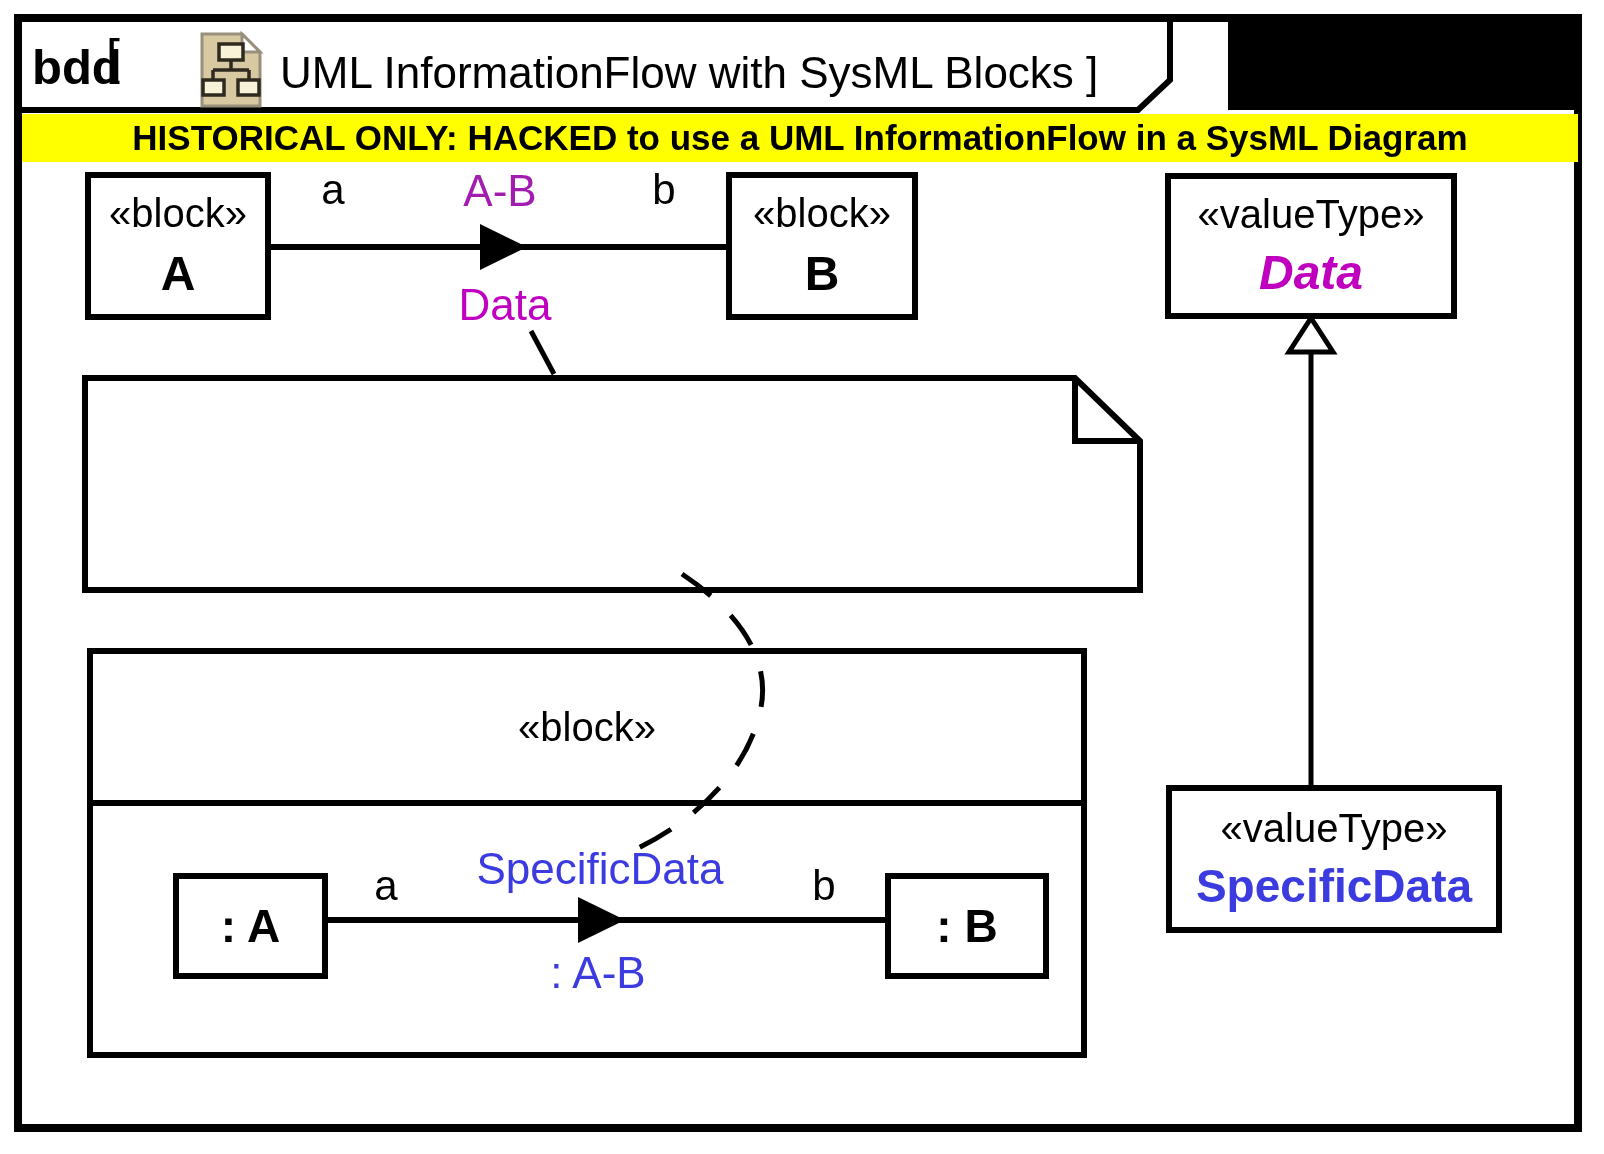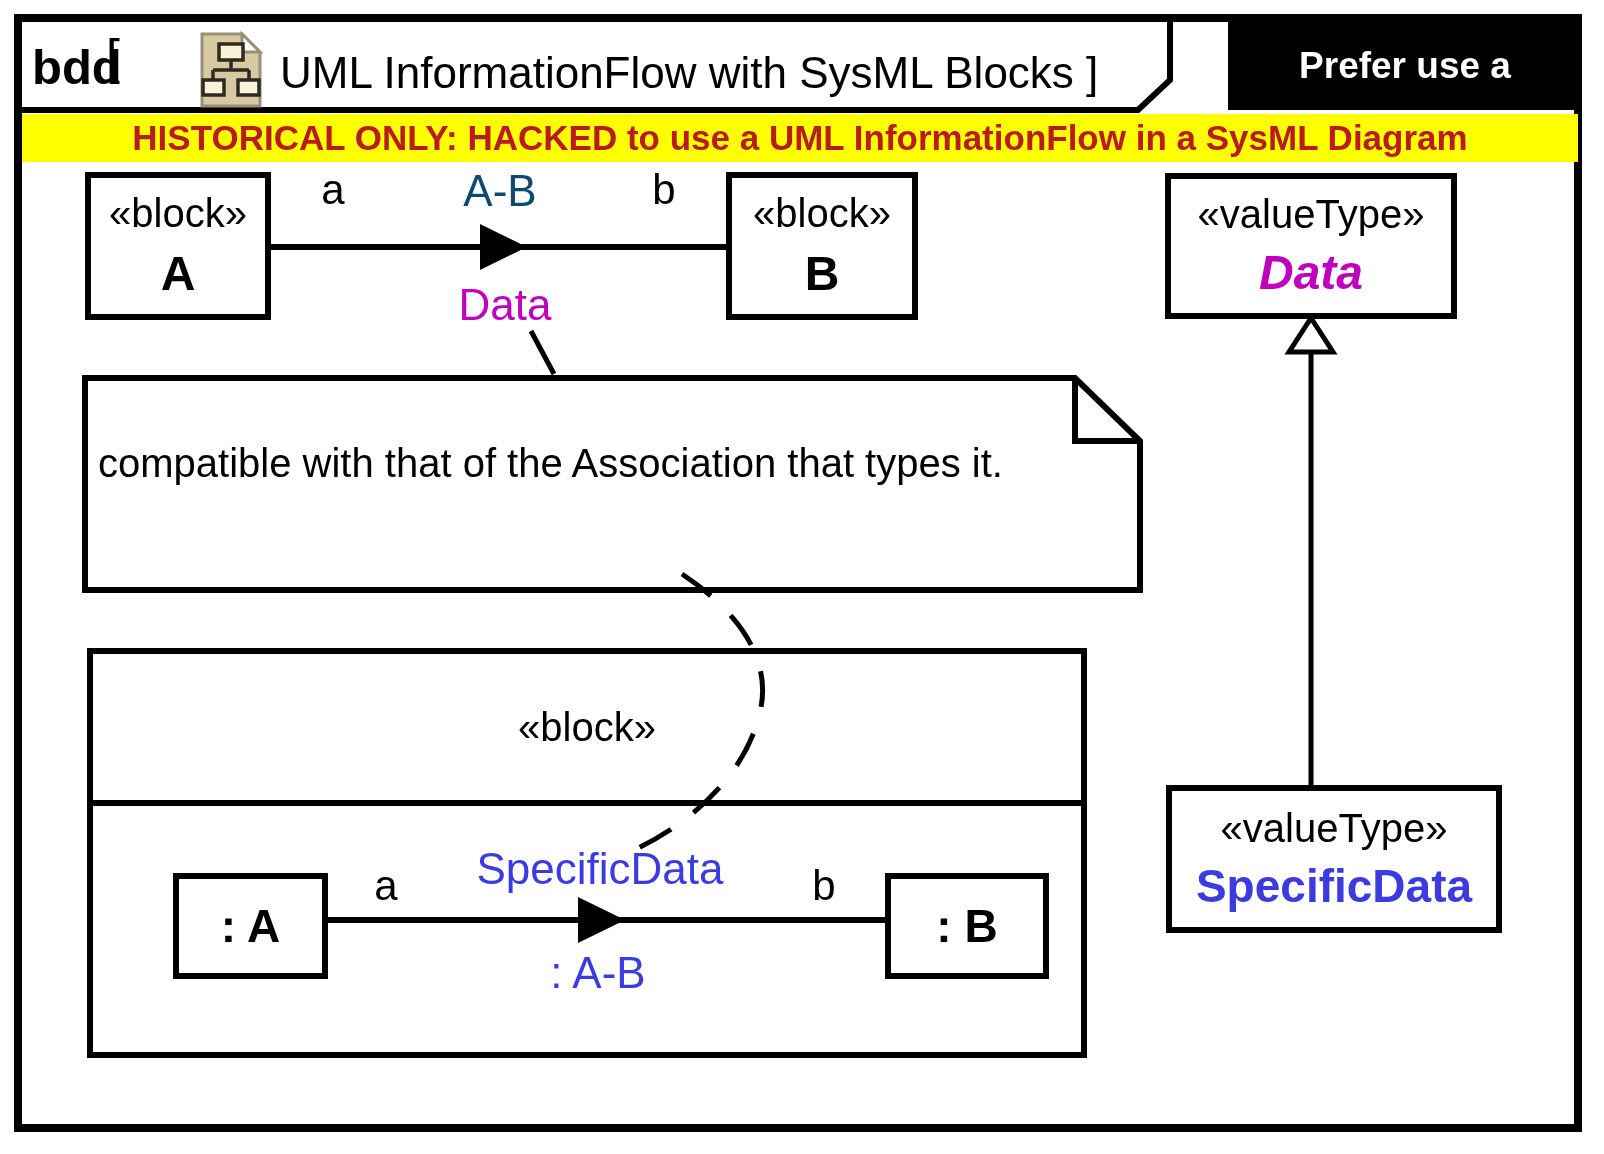--- a/index.html
+++ b/index.html
@@ -26,21 +26,21 @@
 
   .prefer-box {
     left:1228px; top:22px; width:354px; height:88px; background:#000; color:#fff;
     display:flex; flex-direction:column; align-items:center; justify-content:center;
     font-size:37px; font-weight:bold; line-height:42px; text-align:center; z-index:8;
   }
 
   .banner {
     left:22px; top:114px; width:1556px; height:48px; background:#FFFF00;
     display:flex; align-items:center; justify-content:center;
-    font-size:35px; font-weight:bold; color:#b91c1c; z-index:8; white-space:nowrap;
+    font-size:35px; font-weight:bold; color:#000000; z-index:8; white-space:nowrap;
   }
 
   
   .uml-box {
     position:absolute; border:6px solid #000; background:#fff; box-sizing:border-box;
     display:flex; flex-direction:column; align-items:center; justify-content:center;
     text-align:center; z-index:2;
   }
   .stereo { font-size:40px; white-space:nowrap; }
   .bname  { font-size:48px; font-weight:bold; white-space:nowrap; }
@@ -60,21 +60,21 @@
   .box-part-a { left:173px; top:873px; width:155px; height:106px; }
   .box-part-b { left:885px; top:873px; width:164px; height:106px; }
   .pname { font-size:46px; font-weight:bold; white-space:nowrap; }
 
   .box-sdata { left:1166px; top:785px; width:336px; height:148px; gap:8px; }
   .box-sdata .bname { color:#3B3BE0; font-size:46px; }
 
   
   .lbl { position:absolute; transform:translateX(-50%); font-size:42px; white-space:nowrap; z-index:8; }
   .lbl-a1   { left:333px; top:166px; }
-  .lbl-ab   { left:500px; top:166px; font-size:44px; color:#0c4a6e; }
+  .lbl-ab   { left:500px; top:166px; font-size:44px; color:#a21caf; }
   .lbl-b1   { left:664px; top:166px; }
   .lbl-data { left:505px; top:280px; font-size:44px; color:#BF00BF; }
   .lbl-a2   { left:386px; top:862px; }
   .lbl-sd   { left:600px; top:844px; font-size:44px; color:#3B3BE0; }
   .lbl-b2   { left:824px; top:862px; }
   .lbl-cab  { left:598px; top:948px; font-size:44px; color:#3B3BE0; }
 
   
   .note-text {
     position:absolute; left:98px; top:436px; width:1040px; z-index:8;
@@ -113,42 +113,40 @@
   <path d="M6 4 H46 L64 22 V76 H6 Z" fill="#D9C9A2" stroke="#98907C" stroke-width="3"></path>
   <path d="M46 4 L46 22 H64 Z" fill="#ffffff" stroke="#98907C" stroke-width="3"></path>
   <path d="M35 30 V40 M17 40 H53 M17 40 V50 M53 40 V50" fill="none" stroke="#2E2A20" stroke-width="3.5"></path>
   <rect x="23" y="14" width="24" height="16" fill="#F8F2D8" stroke="#2E2A20" stroke-width="3.5"></rect>
   <rect x="7" y="50" width="21" height="15" fill="#F8F2D8" stroke="#2E2A20" stroke-width="3.5"></rect>
   <rect x="42" y="50" width="21" height="15" fill="#F8F2D8" stroke="#2E2A20" stroke-width="3.5"></rect>
 </svg>
 <div class="abs hdr-title">UML InformationFlow with SysML Blocks ]</div>
 
 <div class="abs prefer-box">
-  <span>Prefer use a</span>
 </div>
 
 <div class="abs banner">HISTORICAL ONLY: HACKED to use a UML InformationFlow in a SysML Diagram</div>
 
 <div class="uml-box box-a">
   <div class="stereo">«block»</div>
   <div class="bname">A</div>
 </div>
 
 <div class="uml-box box-b">
   <div class="stereo">«block»</div>
   <div class="bname">B</div>
 </div>
 
 <div class="uml-box box-data">
   <div class="stereo">«valueType»</div>
   <div class="bname">Data</div>
 </div>
 
 <div class="note-text">
-  <div>compatible with that of the Association that types it.</div>
 </div>
 
 <div class="uml-box box-context">
   <div class="ctx-header">
     <div class="stereo">«block»</div>
   </div>
   <div class="ctx-body"></div>
 </div>
 
 <div class="uml-box box-part-a">

